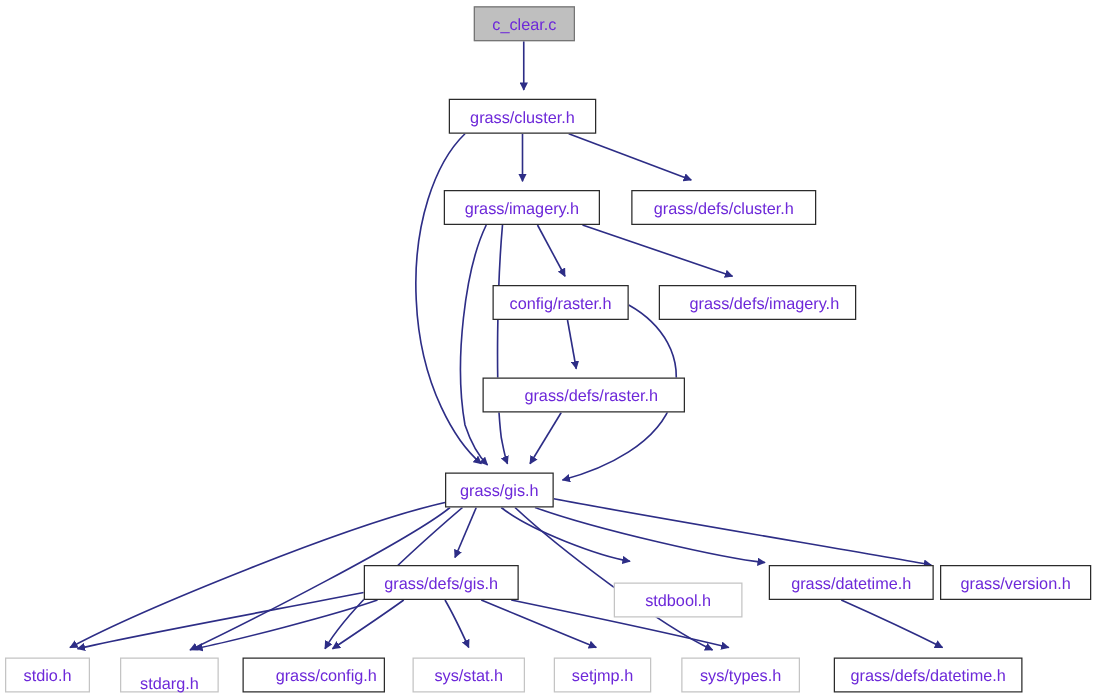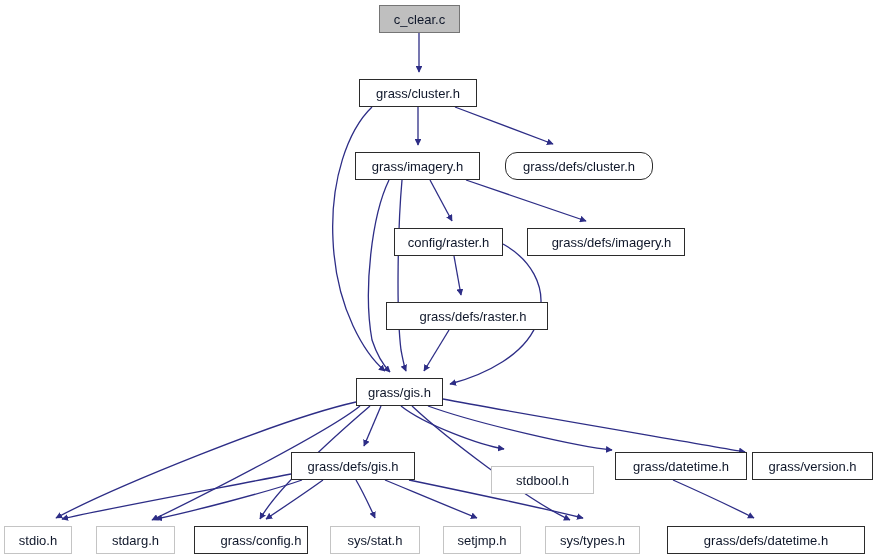--- a/index.html
+++ b/index.html
@@ -23,21 +23,21 @@
     height: 560px;
   }
   .node {
     position: absolute;
     box-sizing: border-box;
     display: flex;
     align-items: center;
     justify-content: center;
     font-size: 13px;
     line-height: 1;
-    color: #0f172a;
+    color: #6d28d9;
     background: #ffffff;
     border: 1px solid #c4c4c4;
     white-space: nowrap;
     z-index: 5;
   }
   .node.strong {
     border: 1.6px solid #2b2b2b;
   }
   .node.current {
     background: #bfbfbf;
@@ -88,21 +88,21 @@
   <div id="node-layer">
       <div class="node current" style="left: 379px; top: 5px; width: 81px; height: 28px;">
         <span>c_clear.c</span>
       </div>
       <div class="node strong" style="left: 359px; top: 79px; width: 118px; height: 28px;">
         <span>grass/cluster.h</span>
       </div>
       <div class="node strong" style="left: 355px; top: 152px; width: 125px; height: 28px;">
         <span>grass/imagery.h</span>
       </div>
-      <div class="node strong" style="left: 505px; top: 152px; width: 148px; height: 28px; border-radius: 12px;">
+      <div class="node strong" style="left: 505px; top: 152px; width: 148px; height: 28px;">
         <span>grass/defs/cluster.h</span>
       </div>
       <div class="node strong" style="left: 394px; top: 228px; width: 109px; height: 28px;">
         <span>config/raster.h</span>
       </div>
       <div class="node strong" style="left: 527px; top: 228px; width: 158px; height: 28px; padding-left: 11px;">
         <span>grass/defs/imagery.h</span>
       </div>
       <div class="node strong" style="left: 386px; top: 302px; width: 162px; height: 28px; padding-left: 12px;">
         <span>grass/defs/raster.h</span>
@@ -118,33 +118,33 @@
       </div>
       <div class="node strong" style="left: 597px; top: 452px; width: 132px; height: 28px; margin-left: 18px;">
         <span>grass/datetime.h</span>
       </div>
       <div class="node strong" style="left: 752px; top: 452px; width: 121px; height: 28px;">
         <span>grass/version.h</span>
       </div>
       <div class="node weak" style="left: 4px; top: 526px; width: 68px; height: 28px;">
         <span>stdio.h</span>
       </div>
-      <div class="node weak" style="left: 96px; top: 526px; width: 79px; height: 28px;">
+      <div class="node weak" style="left: 96px; top: 526px; width: 79px; height: 28px; align-items: flex-end;">
         <span>stdarg.h</span>
       </div>
       <div class="node strong" style="left: 194px; top: 526px; width: 114px; height: 28px; padding-left: 20px;">
         <span>grass/config.h</span>
       </div>
       <div class="node weak" style="left: 330px; top: 526px; width: 90px; height: 28px;">
         <span>sys/stat.h</span>
       </div>
       <div class="node weak" style="left: 443px; top: 526px; width: 78px; height: 28px;">
         <span>setjmp.h</span>
       </div>
       <div class="node weak" style="left: 545px; top: 526px; width: 95px; height: 28px;">
         <span>sys/types.h</span>
       </div>
-      <div class="node strong" style="left: 667px; top: 526px; width: 198px; height: 28px;">
+      <div class="node strong" style="left: 667px; top: 526px; width: 151px; height: 28px;">
         <span>grass/defs/datetime.h</span>
       </div>
     </div>
 
 </div>
 
 </body></html>

